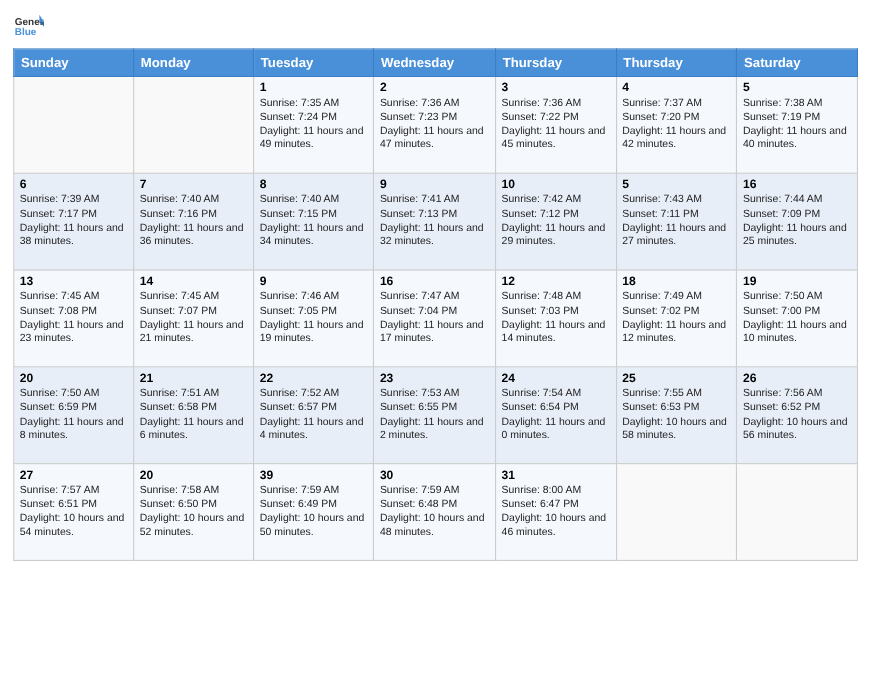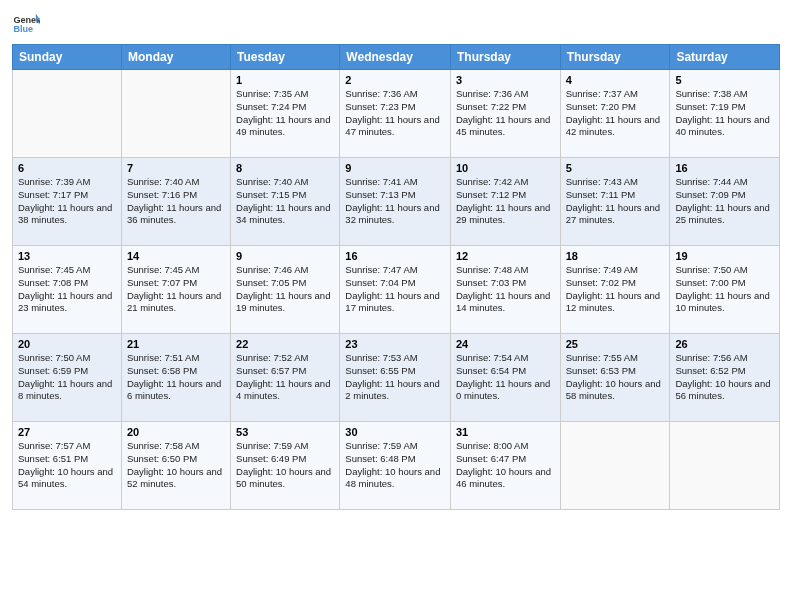--- a/index.html
+++ b/index.html
@@ -305,21 +305,21 @@
           Sunrise: 7:57 AM<br>Sunset: 6:51 PM<br>Daylight: 10 hours and 54 minutes.
         </div>
           </td>
           <td>
             <span class="day-num">20</span>
         <div class="day-info">
           Sunrise: 7:58 AM<br>Sunset: 6:50 PM<br>Daylight: 10 hours and 52 minutes.
         </div>
           </td>
           <td>
-            <span class="day-num">53</span>
+            <span class="day-num">39</span>
         <div class="day-info">
           Sunrise: 7:59 AM<br>Sunset: 6:49 PM<br>Daylight: 10 hours and 50 minutes.
         </div>
           </td>
           <td>
             <span class="day-num">30</span>
         <div class="day-info">
           Sunrise: 7:59 AM<br>Sunset: 6:48 PM<br>Daylight: 10 hours and 48 minutes.
         </div>
           </td>

